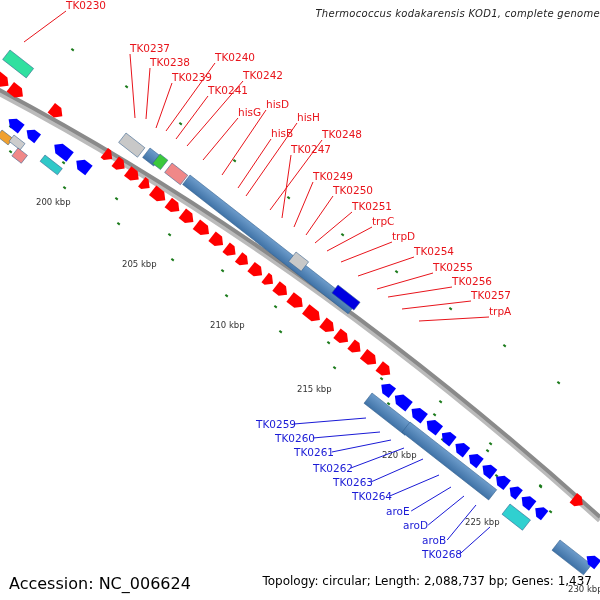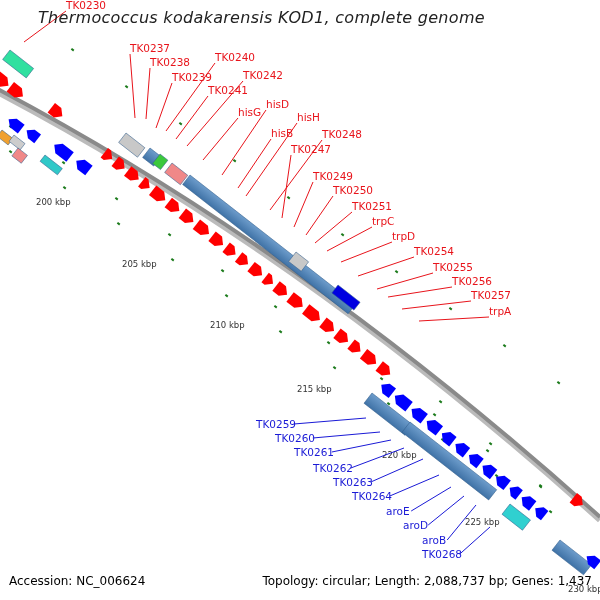--- a/index.html
+++ b/index.html
@@ -1,22 +1,22 @@
 <!DOCTYPE html>
 <html><head>
 <meta charset="utf-8">
 <style>
   html, body { margin:0; padding:0; background:#ffffff; }
   body { width:600px; height:600px; position:relative; overflow:hidden;
          font-family:"DejaVu Sans", sans-serif; }
   #map { position:absolute; left:0; top:0; width:600px; height:600px; }
-  .title { position:absolute; left:0; top:8px; width:600px; text-align:left;
-           font-family:"DejaVu Sans", sans-serif; font-style:italic; font-size:16px;
+  .title { position:absolute; left:0; top:8px; width:600px; text-align:right;
+           font-family:"DejaVu Sans", sans-serif; font-style:italic; font-size:10px;
            color:#222; padding-left:38px; box-sizing:border-box; letter-spacing:0.3px; }
-  .footer-left { position:absolute; left:9px; top:574px; font-size:12px; color:#000; }
+  .footer-left { position:absolute; left:9px; top:574px; font-size:16px; color:#000; }
   .footer-right { position:absolute; right:8px; top:574px; font-size:12px; color:#000; }
   .lbl { font-family:"DejaVu Sans", sans-serif; font-size:10.5px; }
   .kbp { font-family:"DejaVu Sans", sans-serif; font-size:8.5px; fill:#333; }
 </style>
 </head>
 <body>
 
 <svg id="map" viewBox="0 0 600 600">
   <defs>
     <linearGradient id="gBlue" x1="0" y1="0" x2="0" y2="1">

